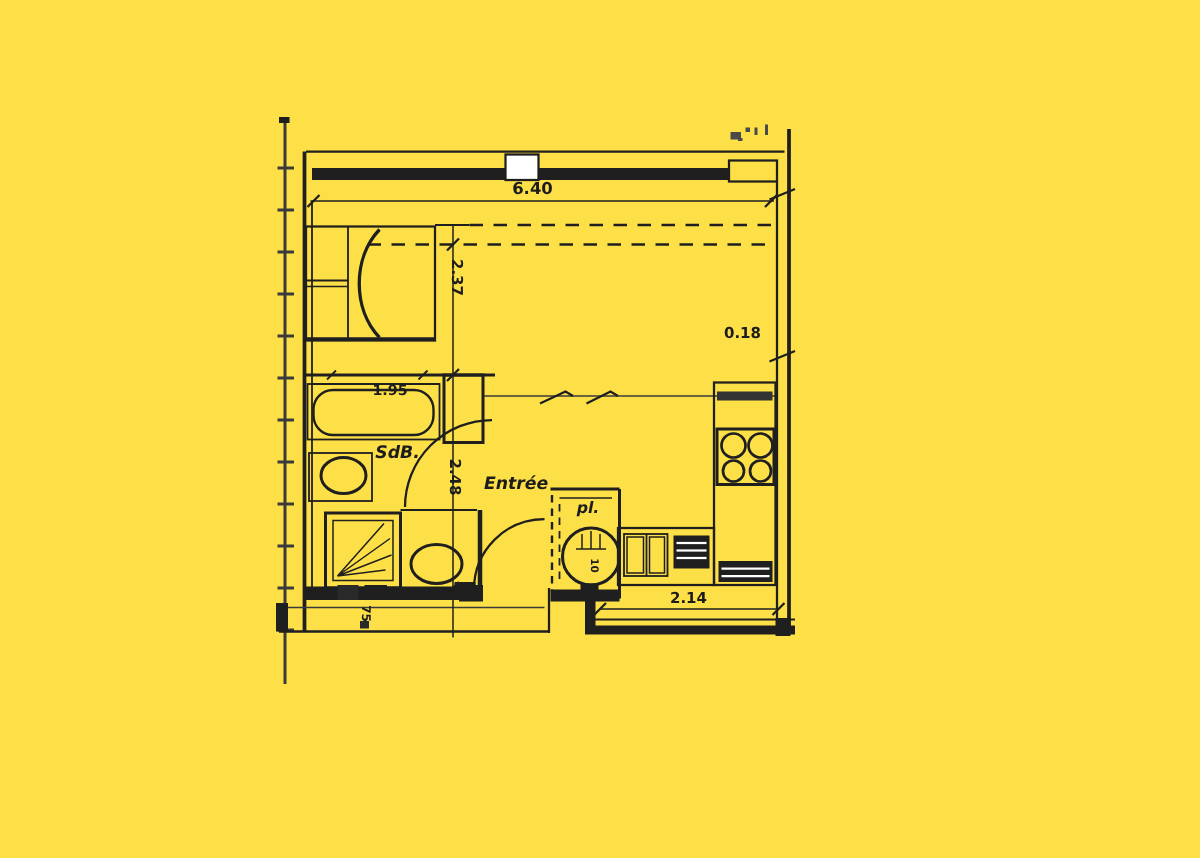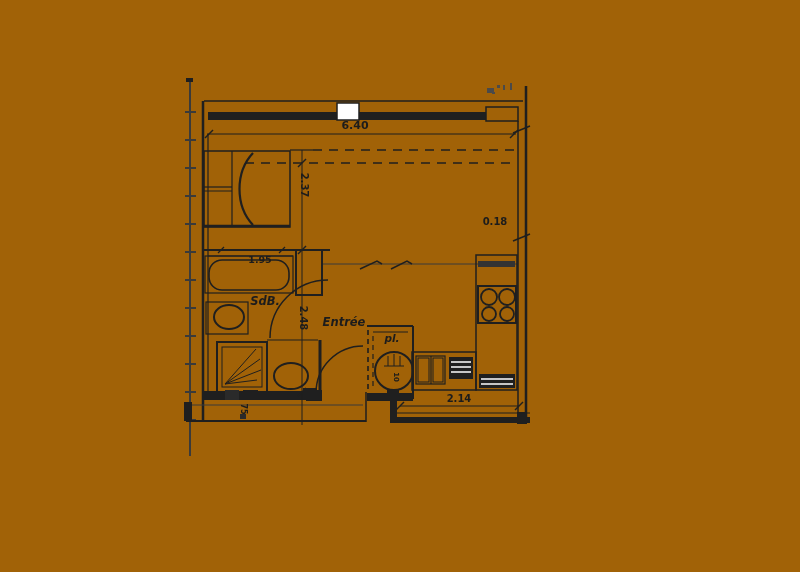--- a/index.html
+++ b/index.html
@@ -1,16 +1,16 @@
 <!DOCTYPE html>
 <html><head>
 <meta charset="utf-8">
 <style>
   html,body{margin:0;padding:0;background:#ffffff;}
-  .page{position:relative;width:800px;height:572px;background:#a16207;overflow:hidden;
+  .page{position:relative;width:800px;height:572px;background:#fde047;overflow:hidden;
         font-family:"DejaVu Sans", sans-serif;}
   svg{position:absolute;left:0;top:0;}
   .ink{stroke:#1f1f1f;fill:none;}
   .ink-fill{fill:#1f1f1f;stroke:none;}
   .soft{stroke:#3a3a3a;fill:none;}
   text{fill:#1c1c1c;font-family:"DejaVu Sans", sans-serif;}
   .dim{font-weight:bold;}
   .room{font-weight:bold;font-style:italic;}
 </style>
 </head>

